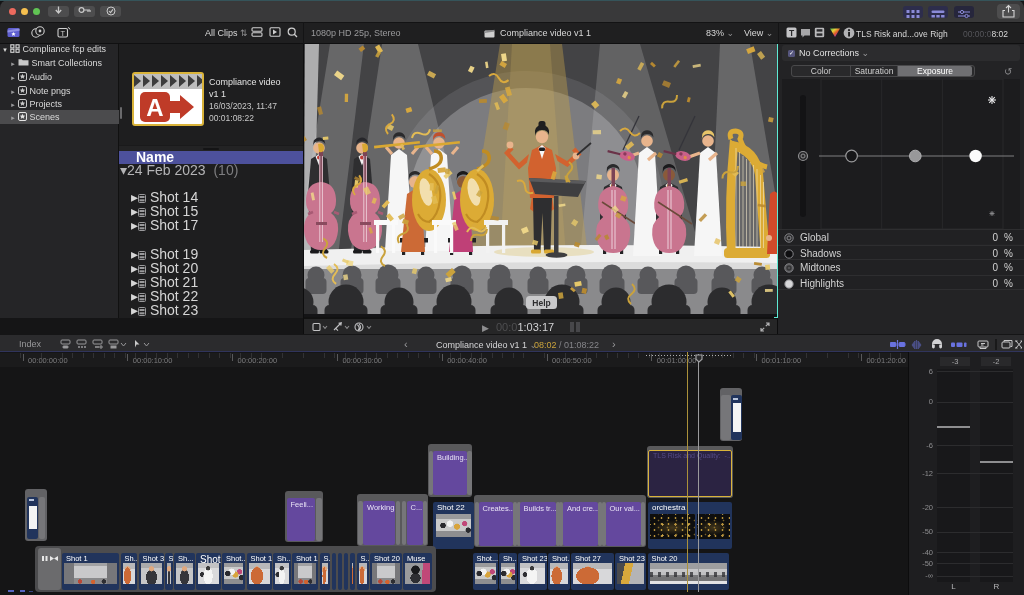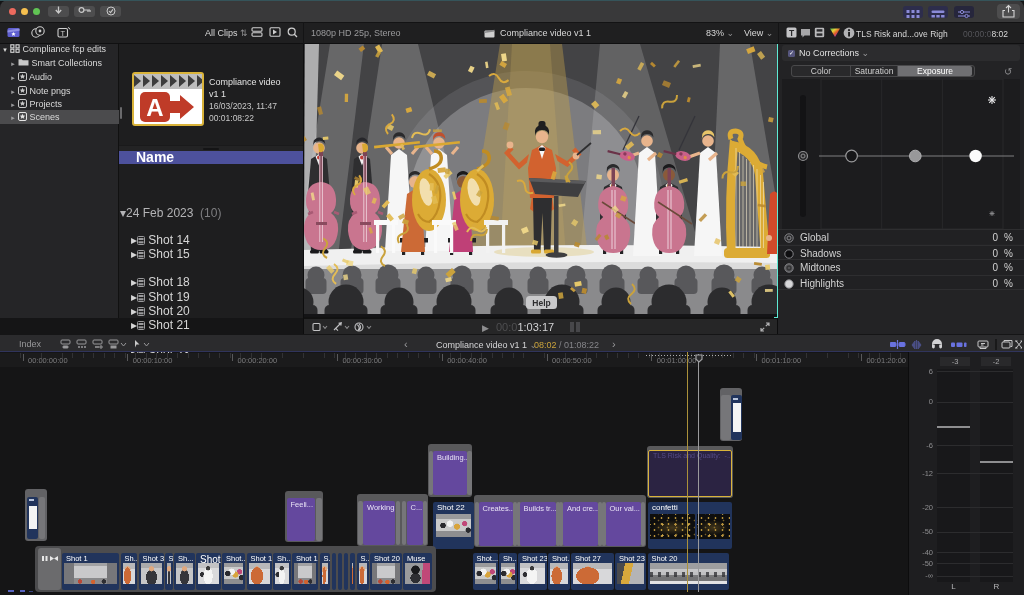--- a/index.html
+++ b/index.html
@@ -15,21 +15,21 @@
 #toolbar2{left:0;top:22px;width:1024px;height:22px;background:#1f1f20;border-top:1px solid #131314;border-bottom:1px solid #101011;}
 .t2txt{color:#9a9a9c;font-size:9px;top:6px;}
 .t2w{color:#d8d8d8;font-size:9px;top:6px;}
 
 #sidebar{left:0;top:44px;width:119px;height:274px;background:#252527;border-right:1px solid #111;}
 .siderow{left:0;width:119px;height:14px;color:#dadada;font-size:9px;line-height:14px;white-space:nowrap;}
 .siderow .dis{display:inline-block;width:10px;text-align:center;color:#9a9a9c;font-size:7px;}
 
 #browser{left:119px;top:44px;width:184px;height:274px;background:#1e1e1f;}
 #nameheader{left:0px;top:107px;width:184px;height:13px;background:#4d519c;color:#fff;font-size:14px;font-weight:bold;line-height:13px;padding-left:17px;}
-.listrow{left:0;width:184px;height:14.2px;color:#d6d6d6;font-size:12px;line-height:14px;white-space:nowrap;margin-top:43px;}
+.listrow{left:0;width:184px;height:14.2px;color:#d6d6d6;font-size:14px;line-height:14px;white-space:nowrap;}
 #footerbar{left:0;top:318px;width:303px;height:16px;background:#232324;border-top:1px solid #101011;color:#9a9a9c;font-size:8.5px;text-align:center;line-height:15px;padding-left:85px;}
 
 #viewer{left:303px;top:44px;width:475px;height:274px;background:#111;border-left:1px solid #0d0d0e;border-right:4px solid #5eead4;}
 #transport{left:303px;top:318px;width:475px;height:16px;background:#262627;border-top:1px solid #111;border-left:1px solid #0d0d0e;border-right:1px solid #0d0d0e;}
 
 #inspector{left:778px;top:44px;width:246px;height:290px;background:#232325;}
 #nocorr{left:4px;top:1px;width:238px;height:16px;background:#2c2c2e;border-radius:3px;color:#e0e0e0;font-size:9px;line-height:16px;}
 .tabwrap{left:13px;top:21.3px;width:184px;height:12px;border:1px solid #49494b;border-radius:3px;background:#29292b;}
 .tab{float:left;width:61px;height:10px;color:#d0d0d0;font-size:8.5px;text-align:center;line-height:10.5px;}
 #expoarea{left:4px;top:35.3px;width:238px;height:150px;background:#1c1c1e;}
@@ -254,25 +254,25 @@
   <div class="abs listrow" style="left:119px;top:189.8px;"><span class="dis" style="margin-left:12px;">▸</span><svg width="8" height="9" viewBox="0 0 8 9" style="vertical-align:-1px;">
         <rect x="0.5" y="0.5" width="7" height="8" rx="1" fill="none" stroke="#9a9a9c"></rect>
         <rect x="1.5" y="2" width="5" height="2" fill="#9a9a9c"></rect>
         <rect x="1.5" y="5.3" width="5" height="2" fill="#9a9a9c"></rect>
       </svg> Shot 14</div>
   <div class="abs listrow" style="left:119px;top:204.0px;"><span class="dis" style="margin-left:12px;">▸</span><svg width="8" height="9" viewBox="0 0 8 9" style="vertical-align:-1px;">
         <rect x="0.5" y="0.5" width="7" height="8" rx="1" fill="none" stroke="#9a9a9c"></rect>
         <rect x="1.5" y="2" width="5" height="2" fill="#9a9a9c"></rect>
         <rect x="1.5" y="5.3" width="5" height="2" fill="#9a9a9c"></rect>
       </svg> Shot 15</div>
-  <div class="abs listrow" style="left:119px;top:232.4px;"><span class="dis" style="margin-left:12px;">▸</span><svg width="8" height="9" viewBox="0 0 8 9" style="vertical-align:-1px;">
+  <div class="abs listrow" style="left:119px;top:218.2px;"><span class="dis" style="margin-left:12px;">▸</span><svg width="8" height="9" viewBox="0 0 8 9" style="vertical-align:-1px;">
         <rect x="0.5" y="0.5" width="7" height="8" rx="1" fill="none" stroke="#9a9a9c"></rect>
         <rect x="1.5" y="2" width="5" height="2" fill="#9a9a9c"></rect>
         <rect x="1.5" y="5.3" width="5" height="2" fill="#9a9a9c"></rect>
-      </svg> Shot 18</div>
+      </svg> Shot 17</div>
   <div class="abs listrow" style="left:119px;top:246.6px;"><span class="dis" style="margin-left:12px;">▸</span><svg width="8" height="9" viewBox="0 0 8 9" style="vertical-align:-1px;">
         <rect x="0.5" y="0.5" width="7" height="8" rx="1" fill="none" stroke="#9a9a9c"></rect>
         <rect x="1.5" y="2" width="5" height="2" fill="#9a9a9c"></rect>
         <rect x="1.5" y="5.3" width="5" height="2" fill="#9a9a9c"></rect>
       </svg> Shot 19</div>
   <div class="abs listrow" style="left:119px;top:260.8px;"><span class="dis" style="margin-left:12px;">▸</span><svg width="8" height="9" viewBox="0 0 8 9" style="vertical-align:-1px;">
         <rect x="0.5" y="0.5" width="7" height="8" rx="1" fill="none" stroke="#9a9a9c"></rect>
         <rect x="1.5" y="2" width="5" height="2" fill="#9a9a9c"></rect>
         <rect x="1.5" y="5.3" width="5" height="2" fill="#9a9a9c"></rect>
       </svg> Shot 20</div>
@@ -739,21 +739,21 @@
     <div class="abs handle" style="left:598px;top:502px;width:4px;height:44px;"></div>
     <div class="abs handle" style="left:601.5px;top:502px;width:4px;height:44px;"></div>
     <div class="abs pclip" style="left:605.5px;top:502px;width:35.5px;height:44px;">Our val...</div>
     <div class="abs handle" style="left:641px;top:502px;width:4px;height:44px;"></div>
 
     <div class="abs wrap" style="left:646.5px;top:446px;width:86px;height:52px;background:#59595b;"></div>
     <div class="abs handle" style="left:647.5px;top:452px;width:5px;height:43px;"></div>
     <div class="abs" style="left:648px;top:450px;width:84px;height:47px;background:#2b2342;border:1.3px solid #d9b33a;border-radius:2px;color:#544a86;font-size:7px;padding:1px 0 0 4px;overflow:hidden;white-space:nowrap;">TLS Risk and Quality:&nbsp; -...</div>
 
     <div class="abs nclip" style="left:648px;top:502px;width:84px;height:47px;">
-        <div class="lab">confetti</div>
+        <div class="lab">orchestra</div>
         <div class="abs t-conf" style="left:2px;top:11.5px;width:45px;height:25px;"></div>
         <div class="abs t-conf" style="left:49px;top:11.5px;width:33px;height:25px;"></div>
       </div>
 
     <div class="abs wrap" style="left:719.5px;top:388px;width:22.5px;height:53px;background:#626265;"></div>
     <div class="abs handle" style="left:721px;top:395px;width:9.5px;height:45px;"></div>
     <div class="abs nclip" style="left:730.5px;top:395px;width:11.5px;height:45px;">
         <div class="abs" style="left:2.5px;top:3px;width:5px;height:1.5px;background:#b8c4da;"></div>
         <div class="abs" style="left:2px;top:8px;width:8px;height:29px;background:#f4f4f4;"></div>
       </div>

